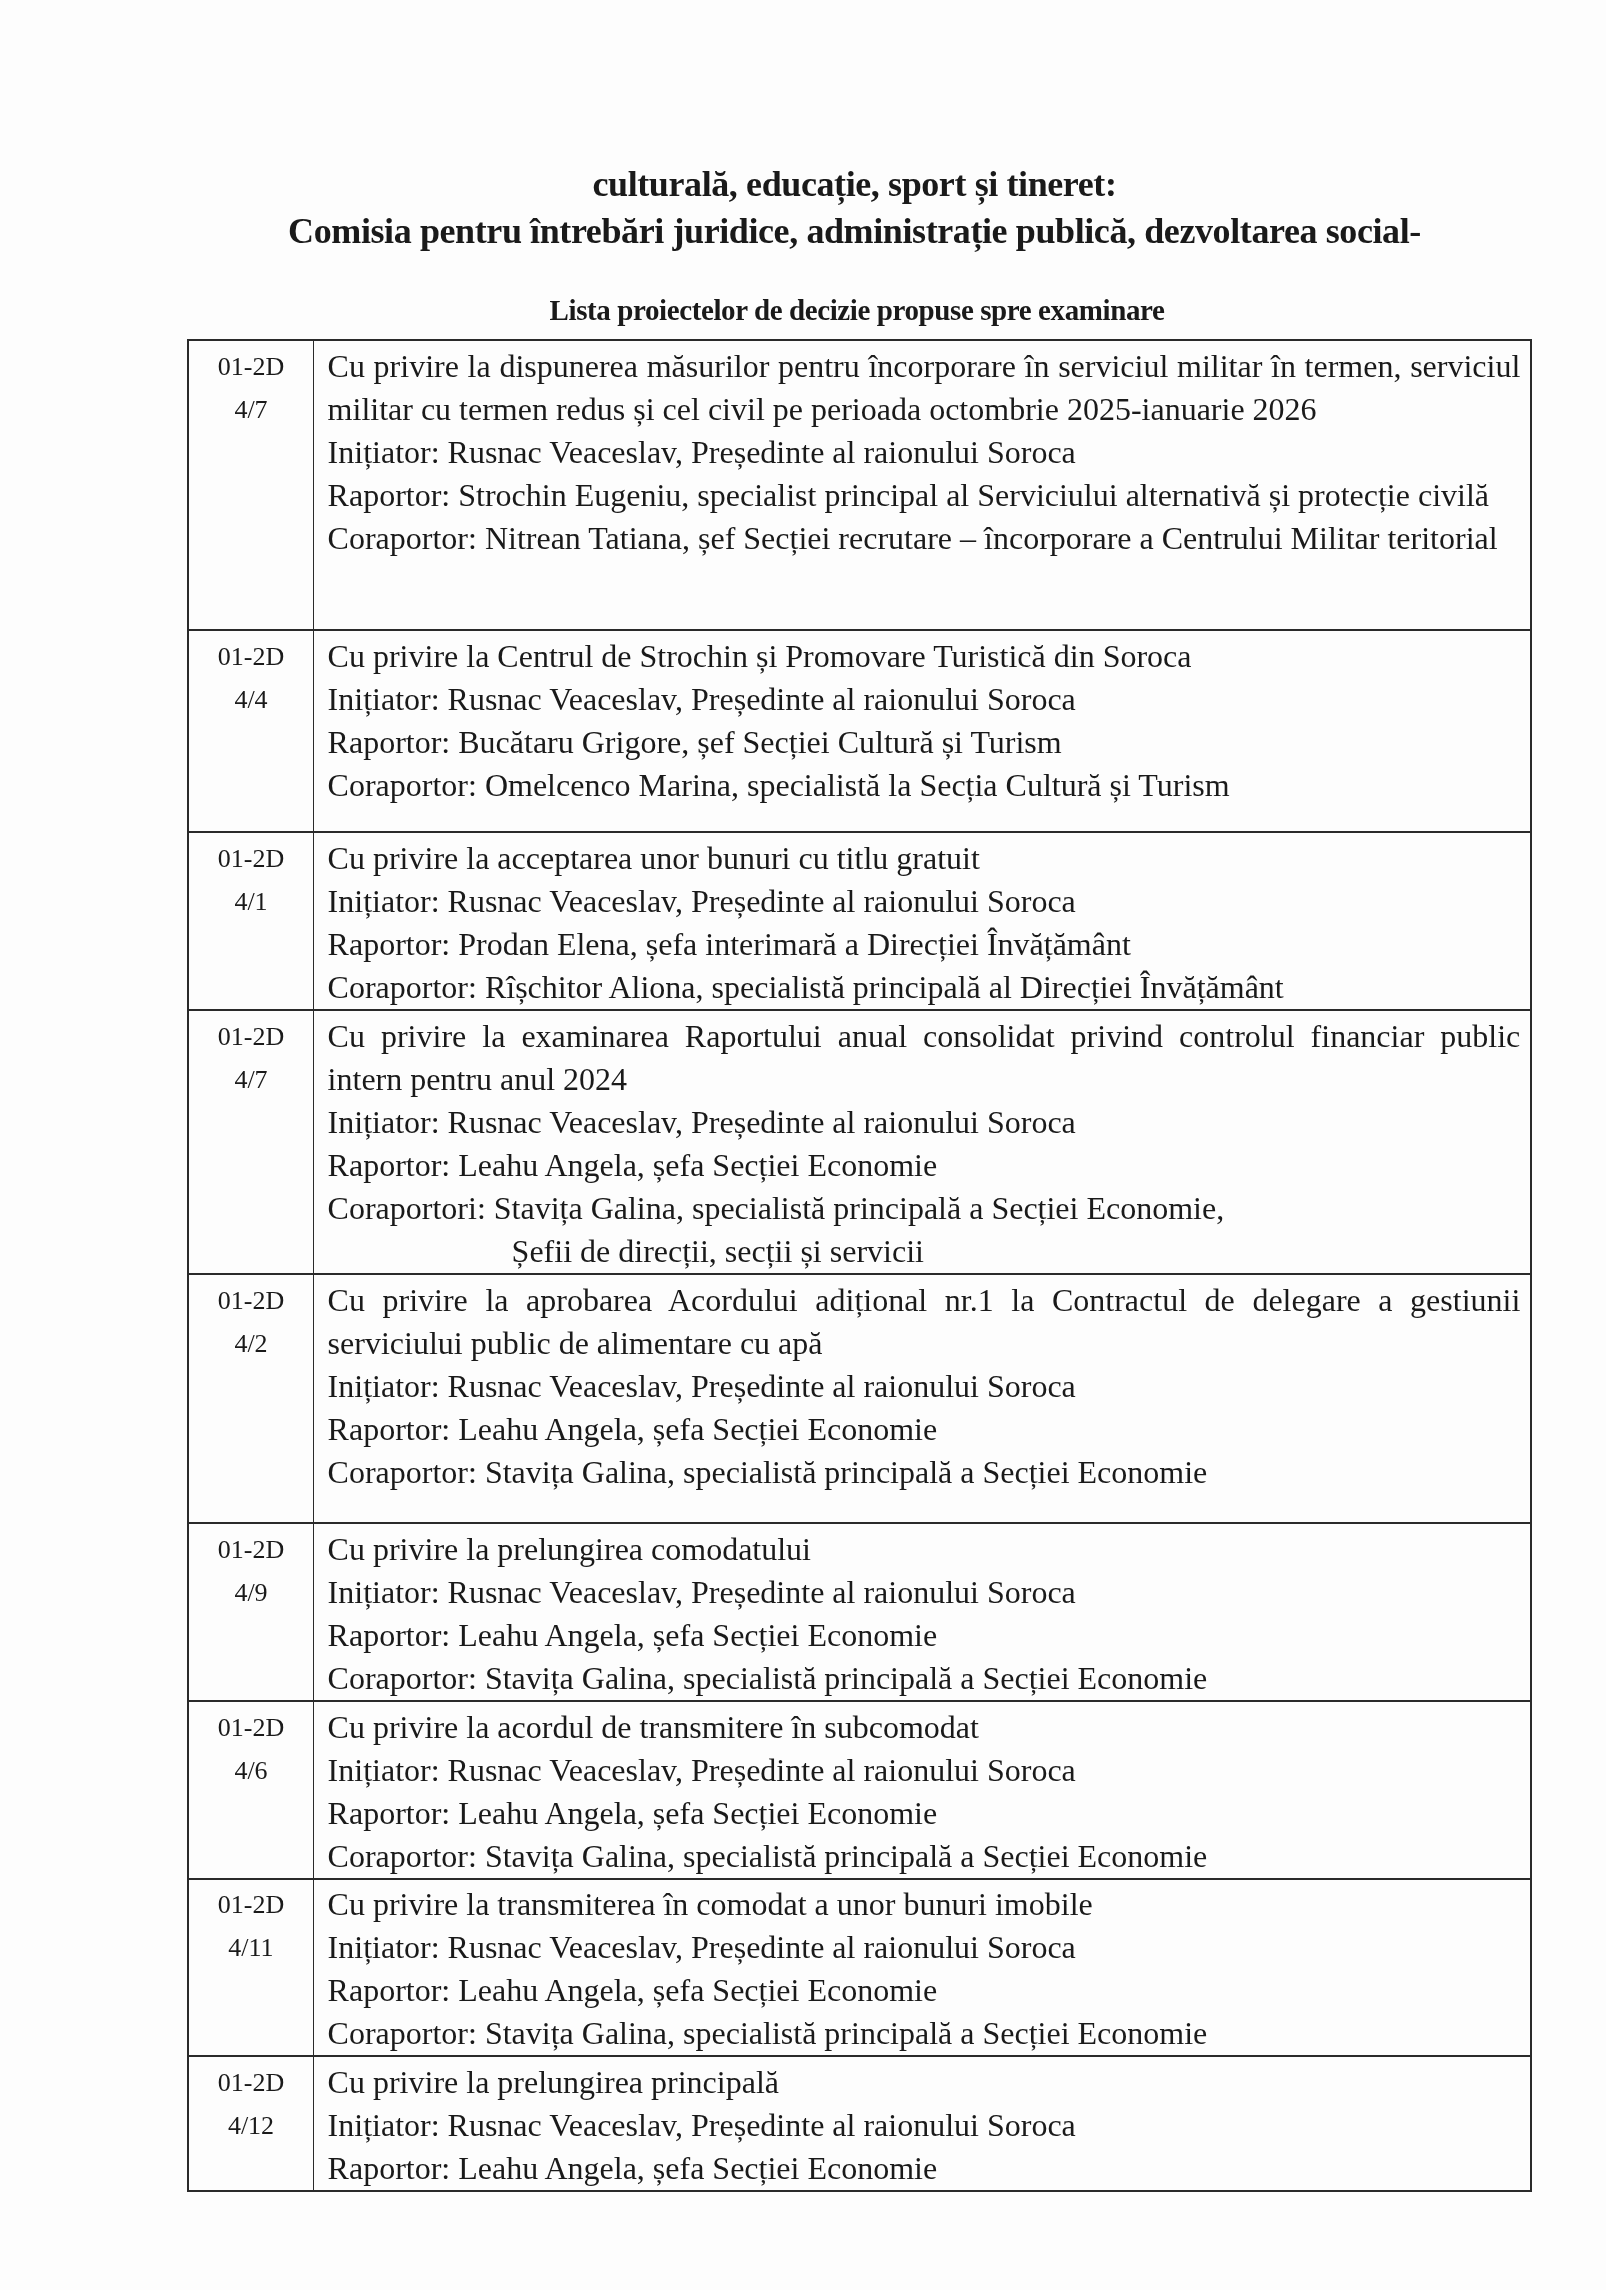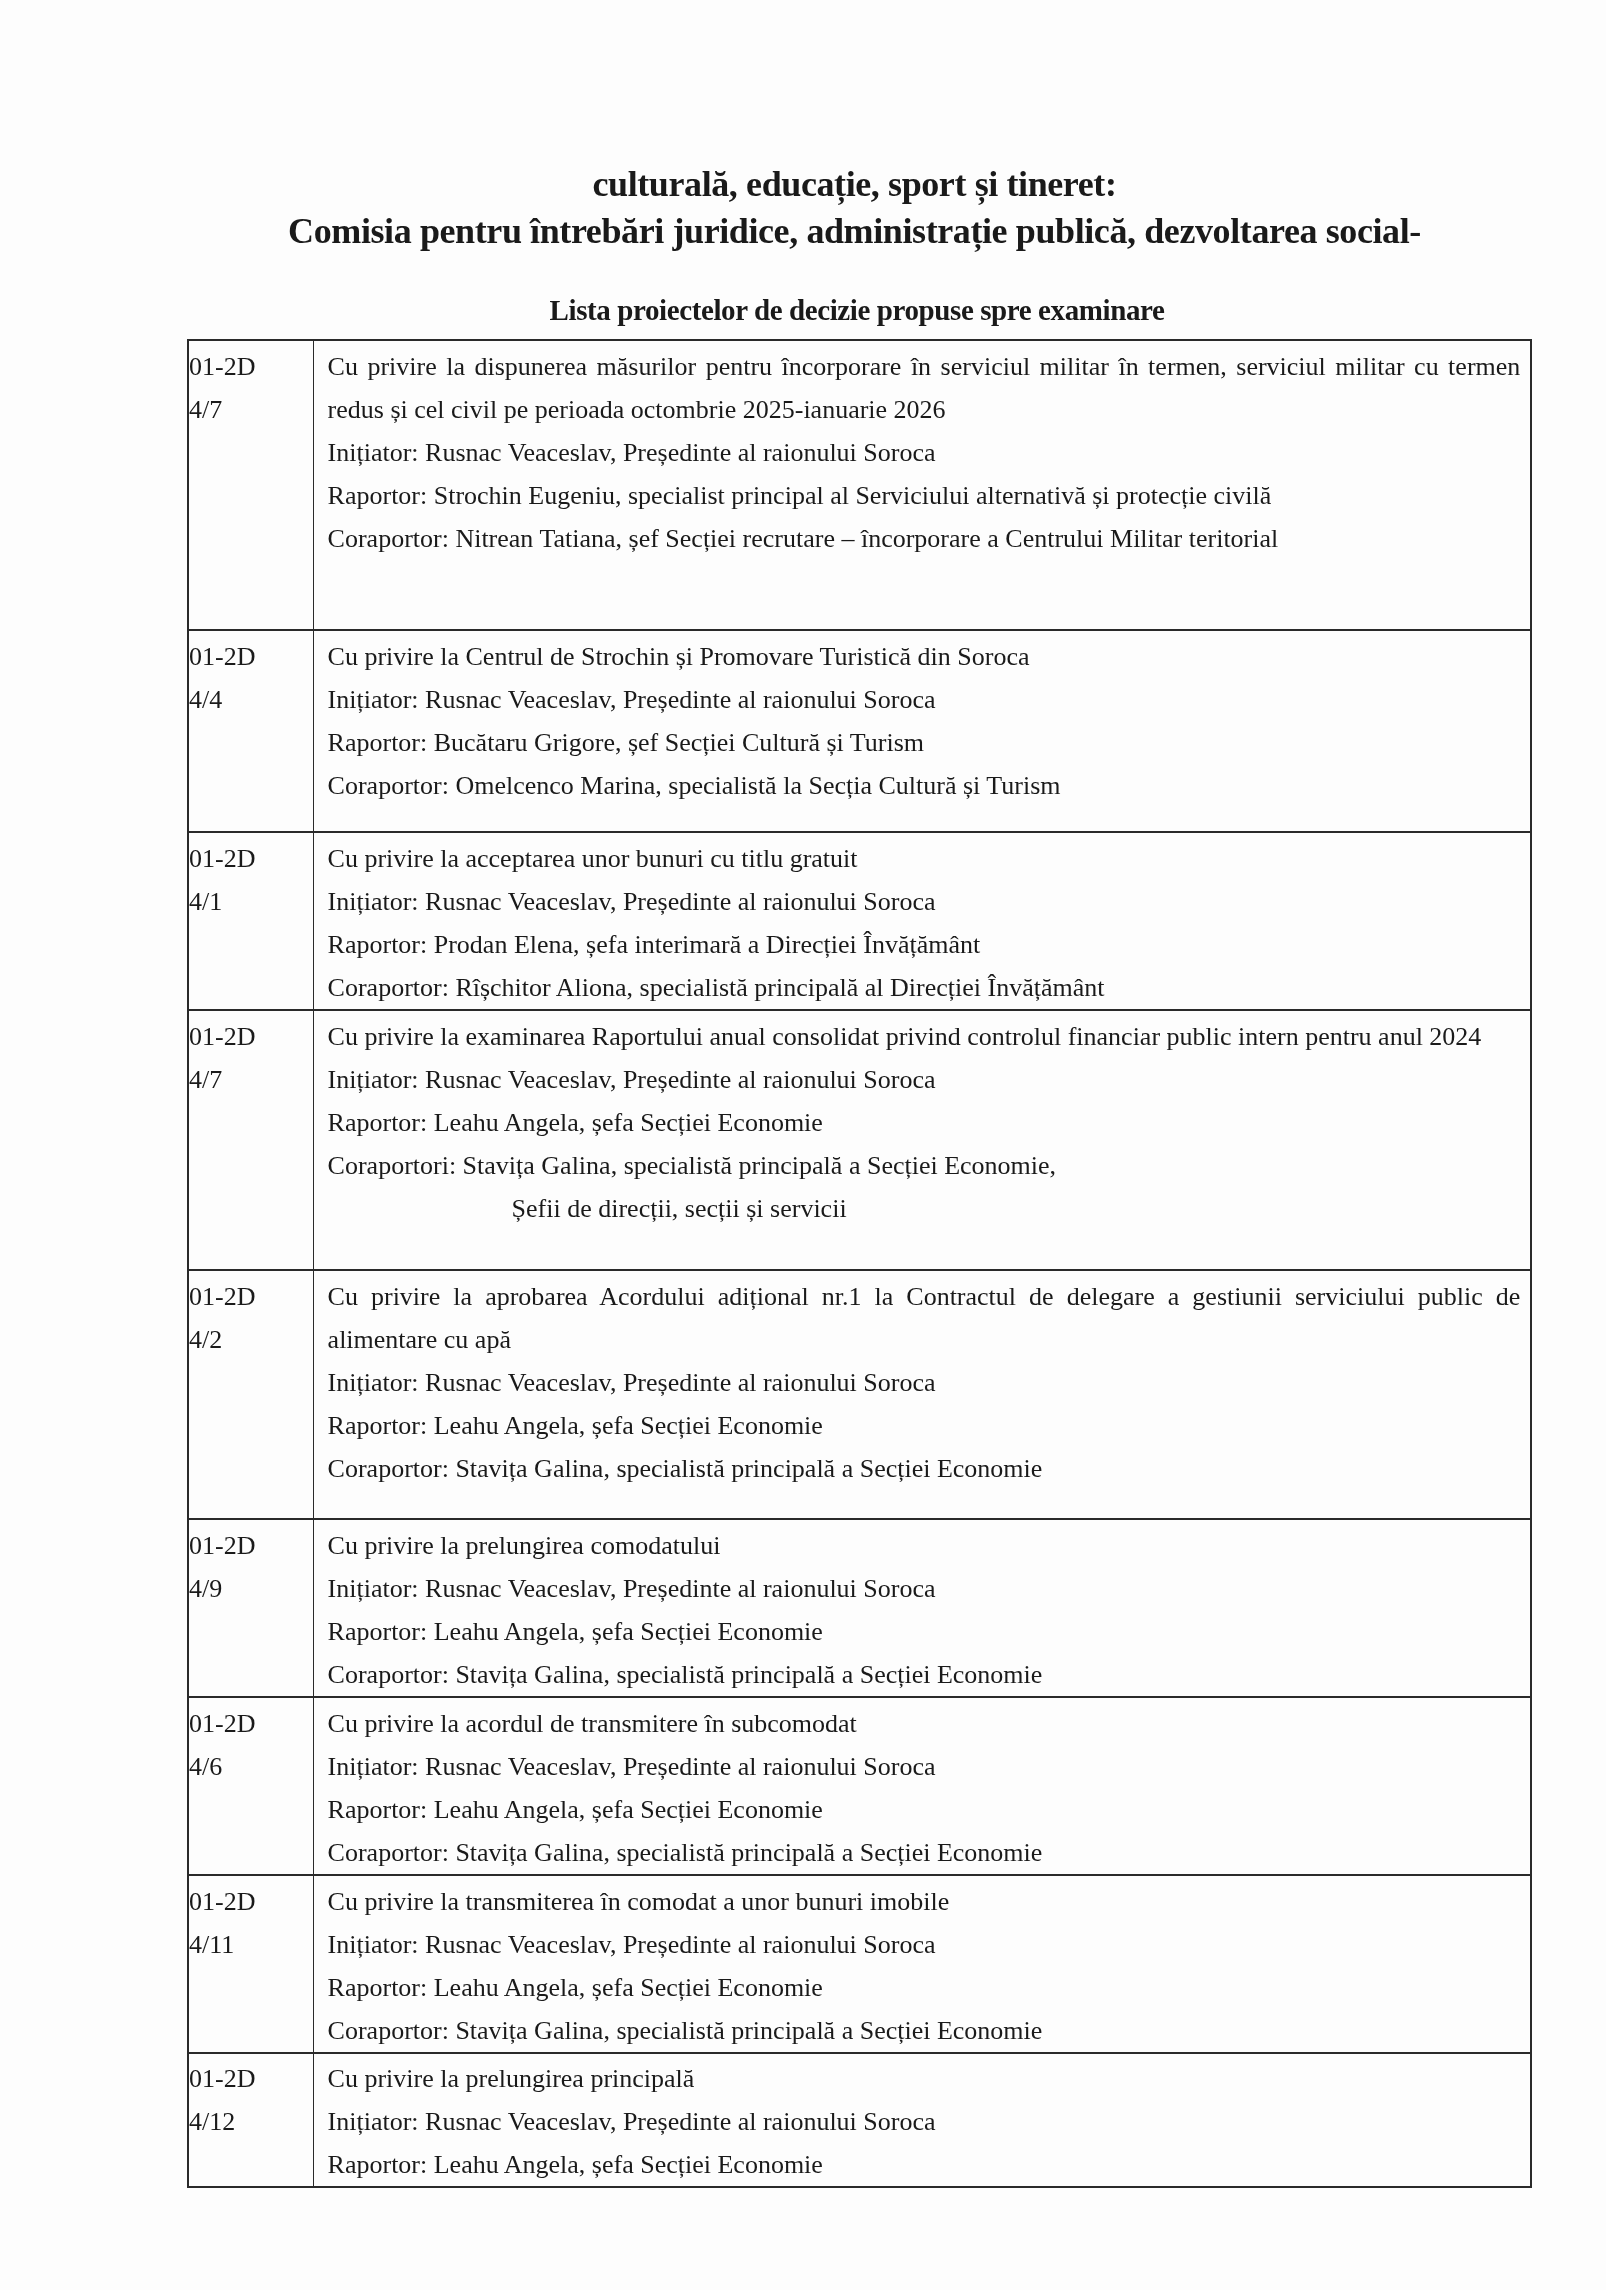--- a/index.html
+++ b/index.html
@@ -9,22 +9,22 @@
   .title-date { position: absolute; top: 115px; left: 0; width: 1607px; text-align: center;
                 font-weight: bold; font-size: 37px; line-height: 49px; letter-spacing: -0.3px; }
   .title-commission { position: absolute; top: 161px; left: 175px; width: 1359px; text-align: center;
                 font-weight: bold; font-size: 36px; line-height: 47px; letter-spacing: -0.4px; }
   .subtitle { position: absolute; top: 291px; left: 0; width: 1714px; text-align: center;
               font-weight: bold; font-size: 29px; line-height: 39px; letter-spacing: -0.4px; }
   table.projects { position: absolute; left: 187px; top: 339px; width: 1345px;
                    border-collapse: collapse; border: 2.9px solid #2a2a2a; }
   table.projects td { border: 1.9px solid #2a2a2a; vertical-align: top; padding: 0; }
   table.projects tr.row { border-top: 2.9px solid #2a2a2a; }
-  td.code { width: 124px; text-align: left; font-size: 26px; line-height: 43px; padding-top: 3.9px !important; border-radius: 6px; }
-  td.content { font-size: 26px; line-height: 43px; padding: 3.9px 9.7px 0 13.6px !important; text-align: justify; margin-top: 7px; }
+  td.code { width: 124px; text-align: center; font-size: 26px; line-height: 43px; padding-top: 3.9px !important; border-radius: 6px; }
+  td.content { font-size: 32px; line-height: 43px; padding: 3.9px 9.7px 0 13.6px !important; text-align: justify; margin-top: 7px; }
   .line { display: block; }
   .line.indent { padding-left: 184px; }
   .code-line { display: block; }
 </style>
 </head>
 <body>
 
 <div class="page">
   <div class="title-commission">
     <span class="line">culturală, educație, sport și tineret:</span>

